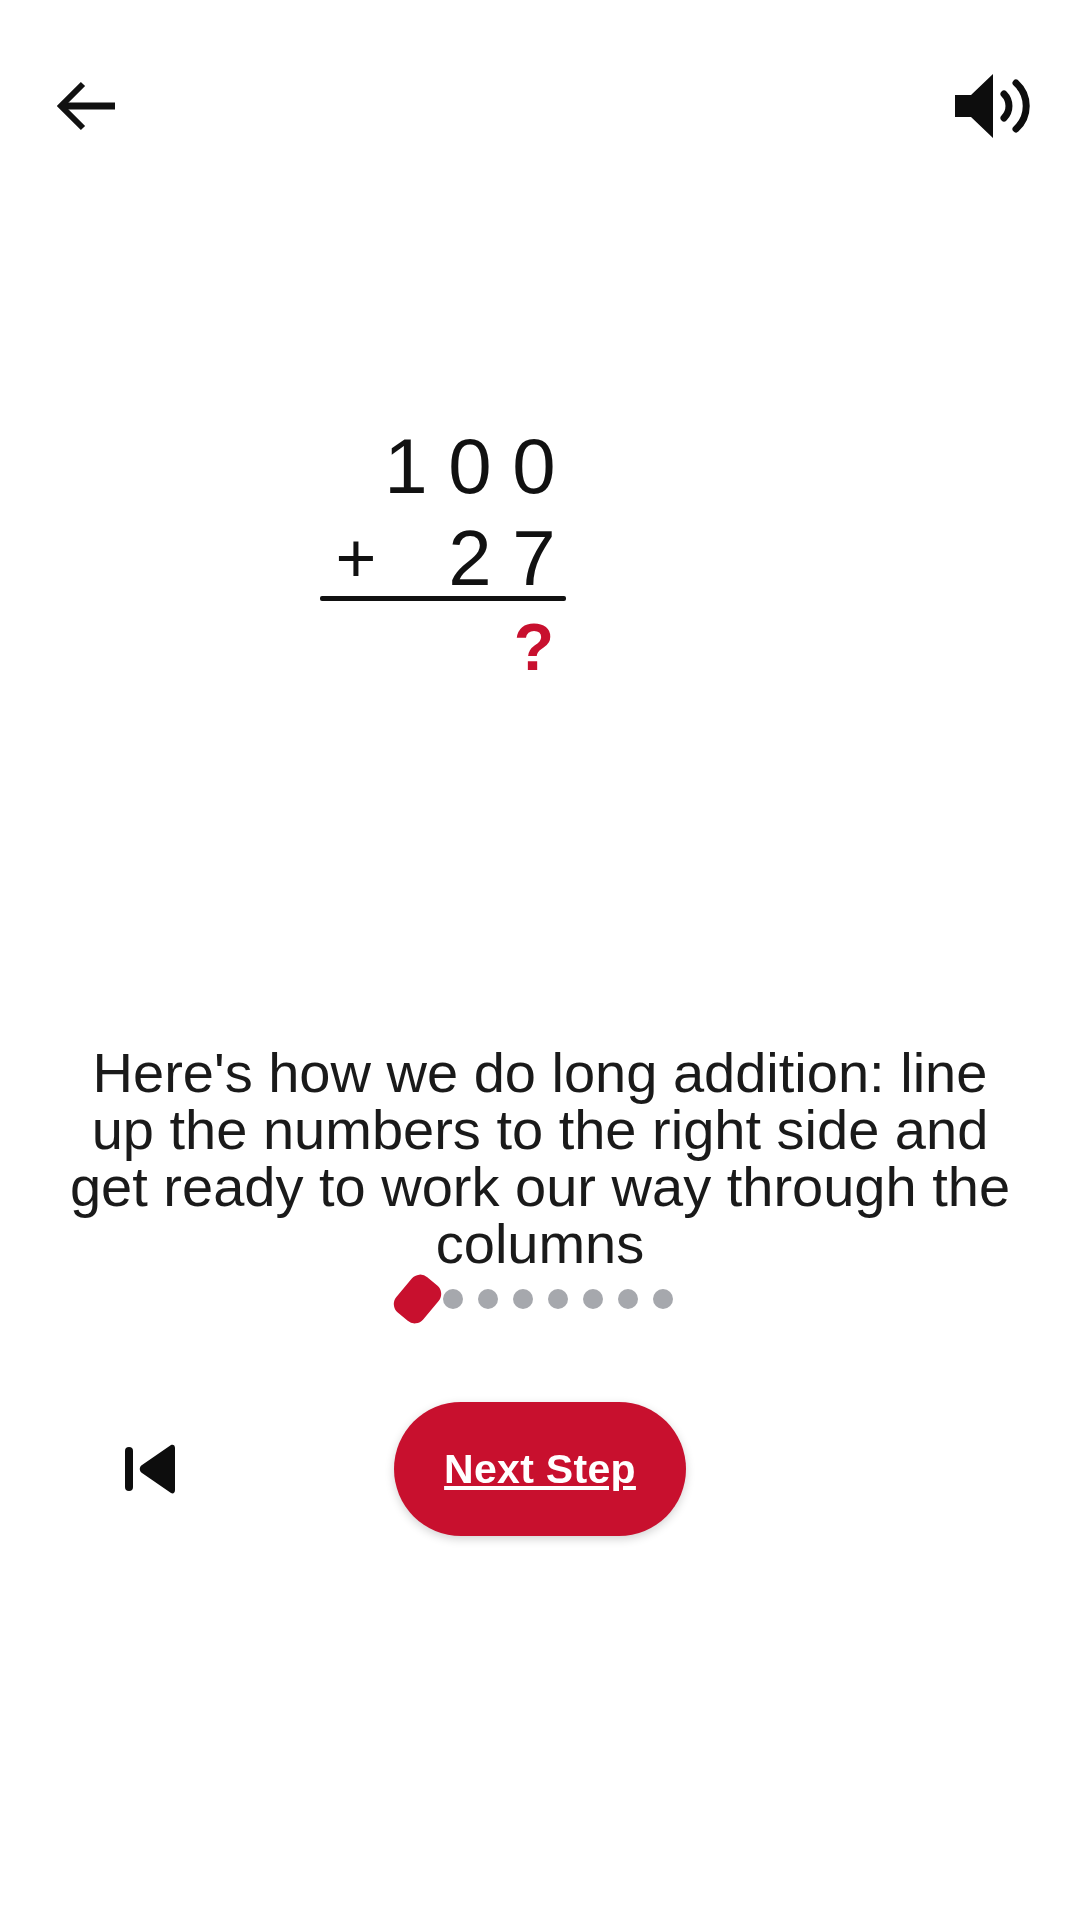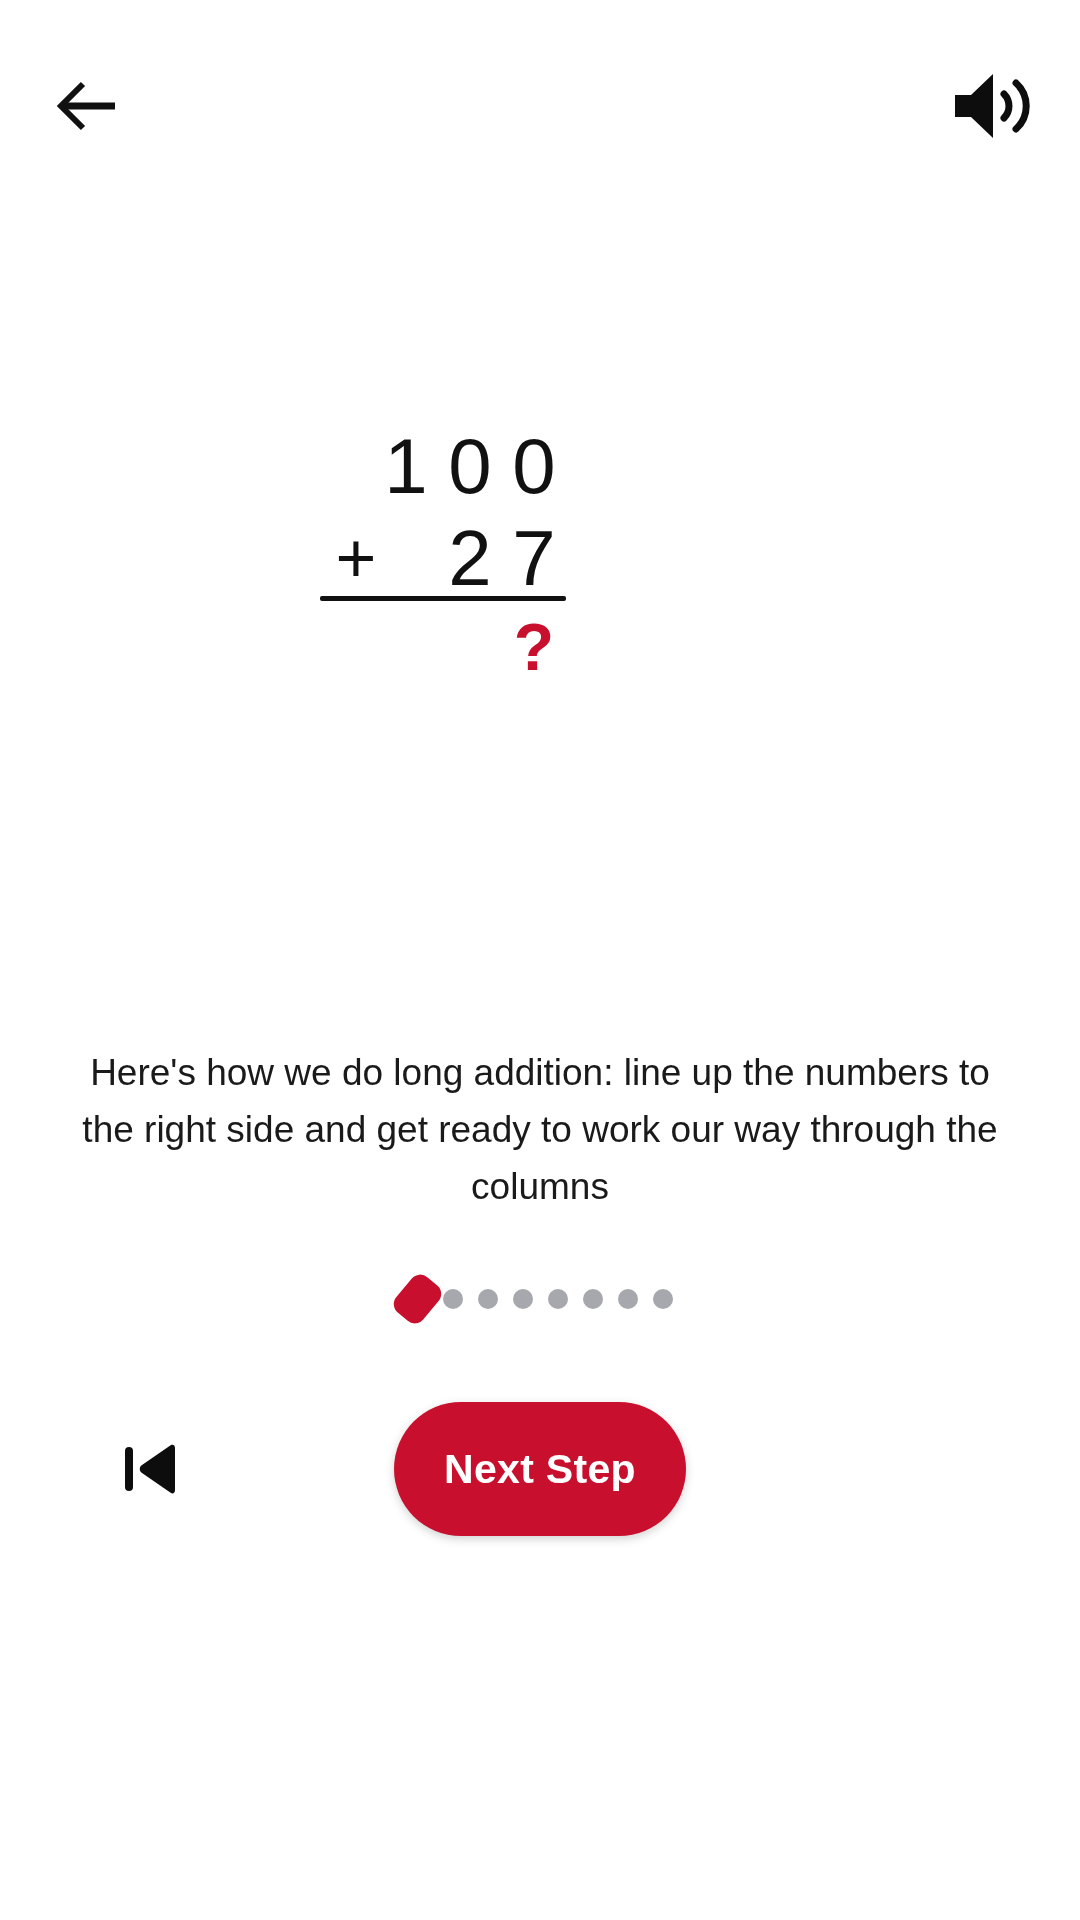--- a/index.html
+++ b/index.html
@@ -134,21 +134,21 @@
   }
 
   
   .instruction {
     position: absolute;
     left: 50%;
     transform: translateX(-50%);
     top: 1044px;
     width: 960px;
     text-align: center;
-    font-size: 37px;
+    font-size: 56px;
     line-height: 57px;
     color: #1a1a1a;
     font-weight: 400;
   }
 
   
   .pagination {
     position: absolute;
     left: 0;
     top: 1268px;
@@ -209,20 +209,21 @@
     border: none;
     border-radius: 67px;
     background: #C8102E;
     color: #ffffff;
     font-family: "Liberation Sans", sans-serif;
     font-size: 41px;
     font-weight: 700;
     letter-spacing: 0.3px;
     cursor: pointer;
     box-shadow: 0 3px 10px rgba(0,0,0,0.18);
+    text-decoration: underline;
   }
 </style>
 </head>
 <body>
 
 <div class="header">
 
   <div class="back-btn">
     <span>
       <svg width="62" height="52" viewBox="0 0 62 52" aria-hidden="true">

